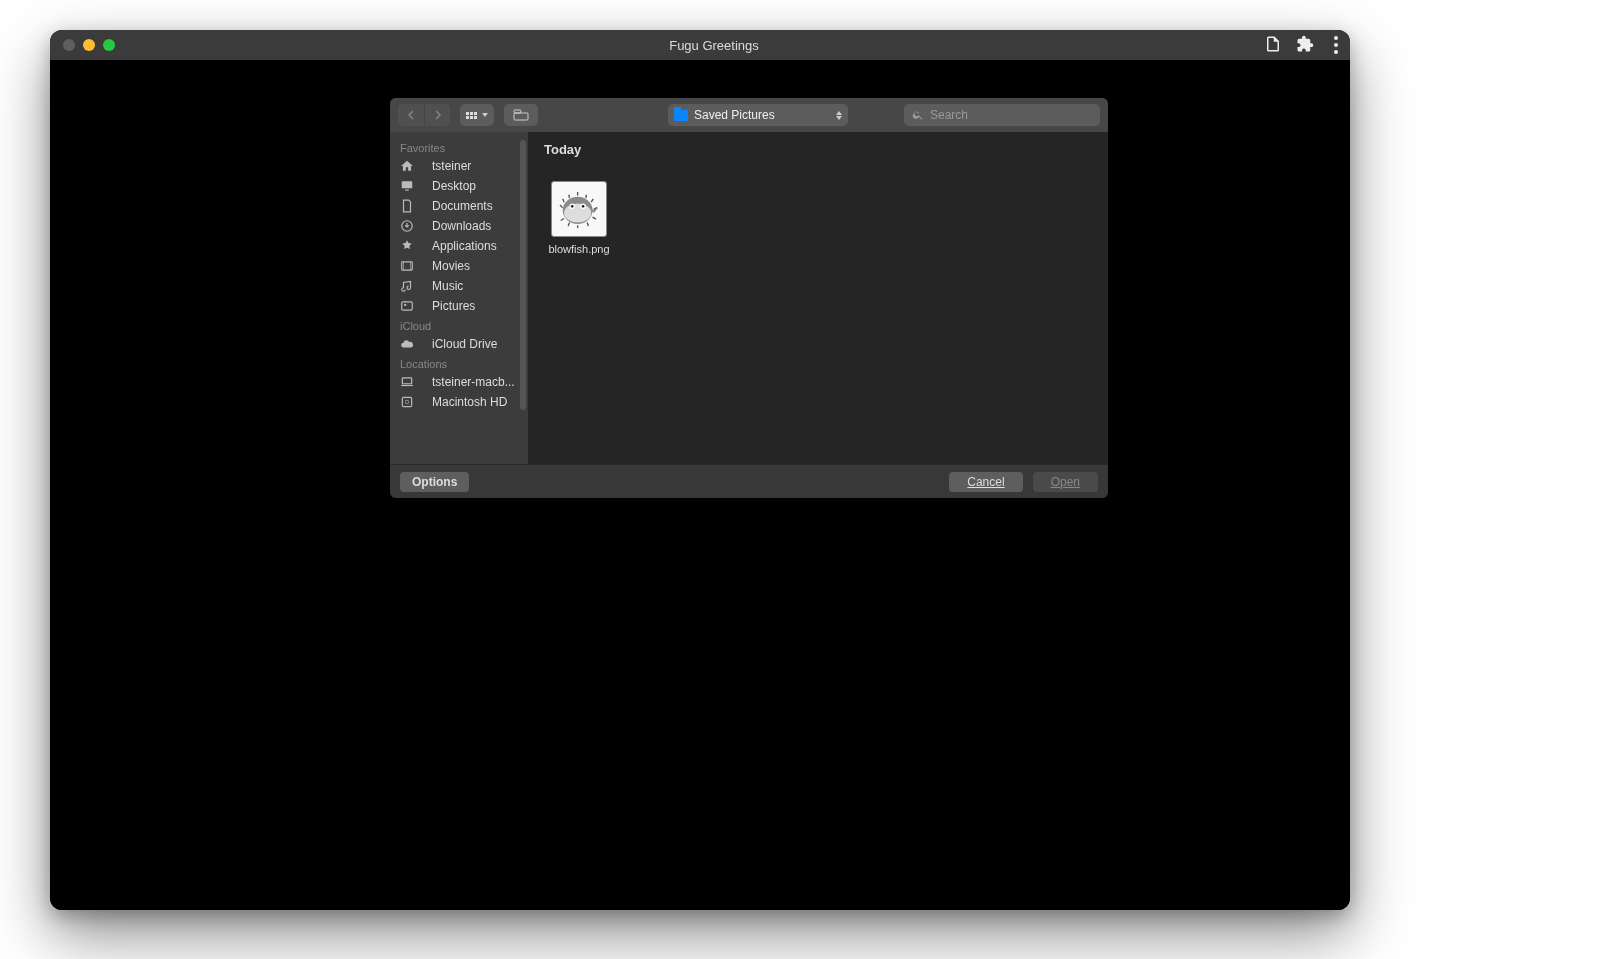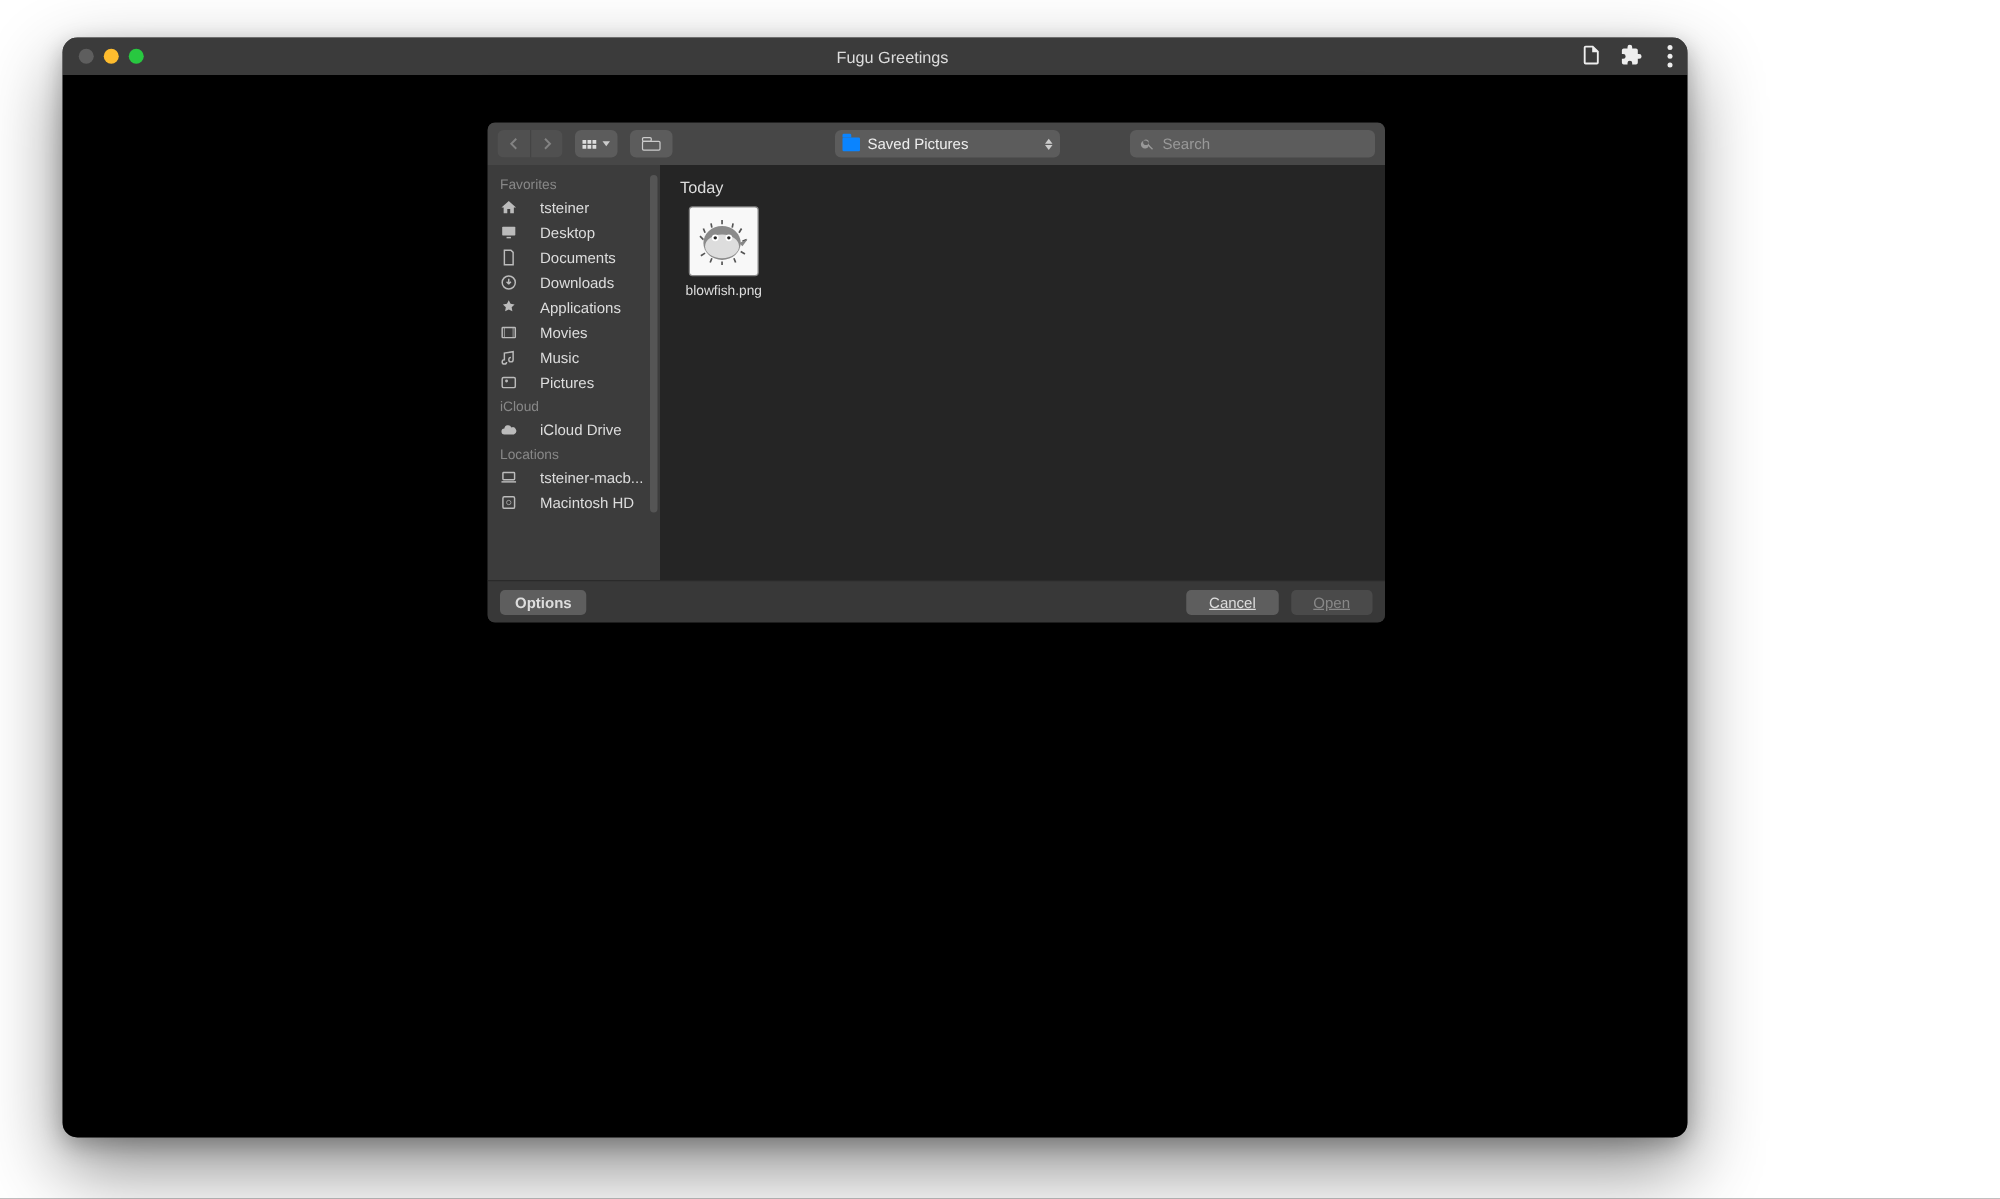--- a/index.html
+++ b/index.html
@@ -93,21 +93,21 @@
   .sidebar{
     width:138px;background:#3c3c3c;overflow-y:auto;
     padding:6px 0;position:relative;
   }
   .sidebar::-webkit-scrollbar{width:10px;}
   .sb-section{color:#888;font-size:11px;padding:4px 10px 2px;}
   .sb-item{display:flex;align-items:center;gap:18px;padding:3px 10px;color:#ddd;font-size:12px;cursor:default;white-space:nowrap;overflow:hidden;text-overflow:ellipsis;}
   .sb-item svg{width:14px;height:14px;fill:#bbb;flex-shrink:0;}
   .sb-scroll{position:absolute;right:2px;top:8px;width:6px;height:270px;background:#555;border-radius:3px;}
   .content{flex:1;background:#252525;padding:10px 16px;color:#ddd;}
-  .sect-head{font-weight:400;font-size:13px;margin-bottom:8px;}
+  .sect-head{font-weight:700;font-size:13px;margin-bottom:24px;}
   .file{width:70px;text-align:center;font-size:11px;cursor:default;}
   .thumb{width:56px;height:56px;background:#f8f8f8;border:1px solid #888;border-radius:3px;margin:0 auto 6px;display:flex;align-items:center;justify-content:center;}
   .fish{width:44px;height:38px;}
 
   .dlg-bottom{
     height:34px;background:#383838;border-top:1px solid #2a2a2a;
     display:flex;align-items:center;padding:0 10px;gap:10px;
   }
   .opt-btn{background:#5e5e5e;border:none;border-radius:4px;padding:3px 12px;color:#ddd;font-size:12px;font-weight:bold;}
   .spacer{flex:1;}

